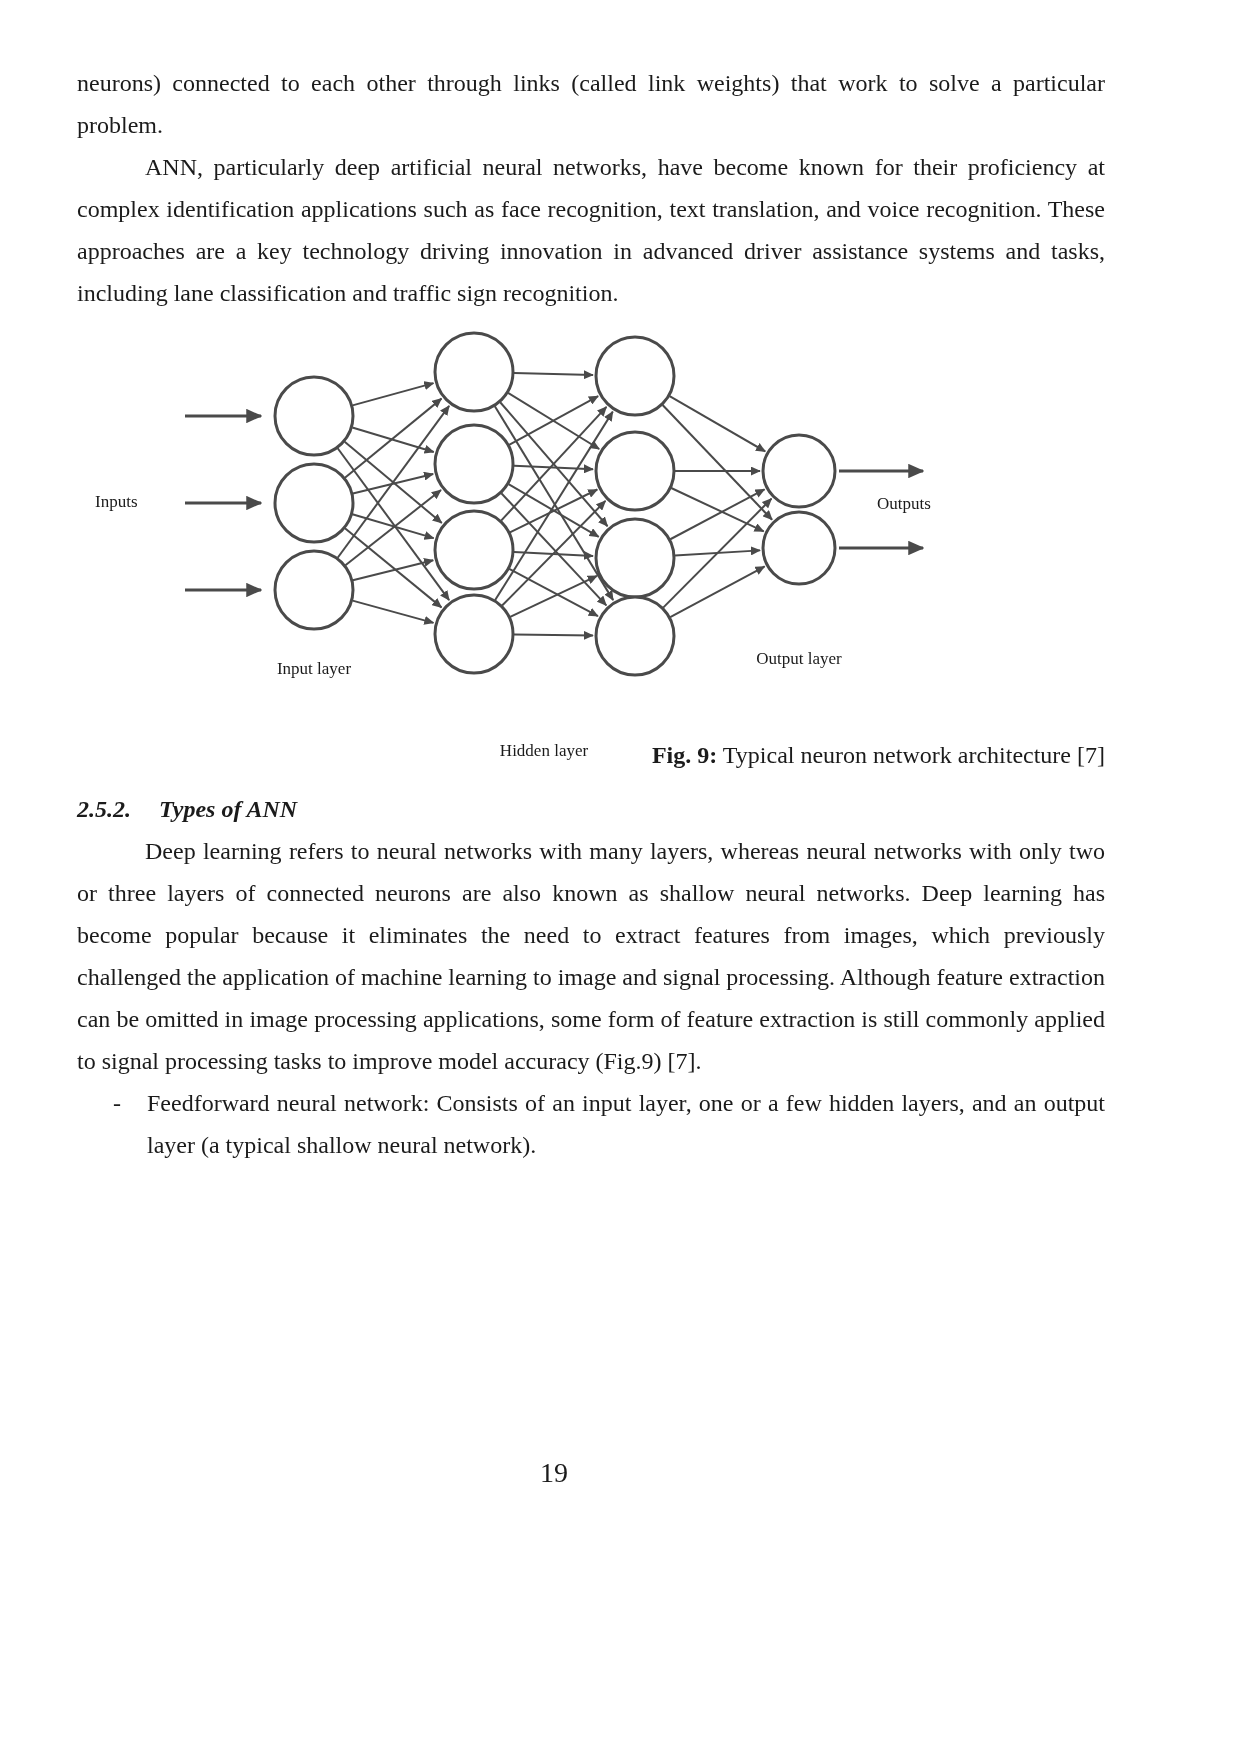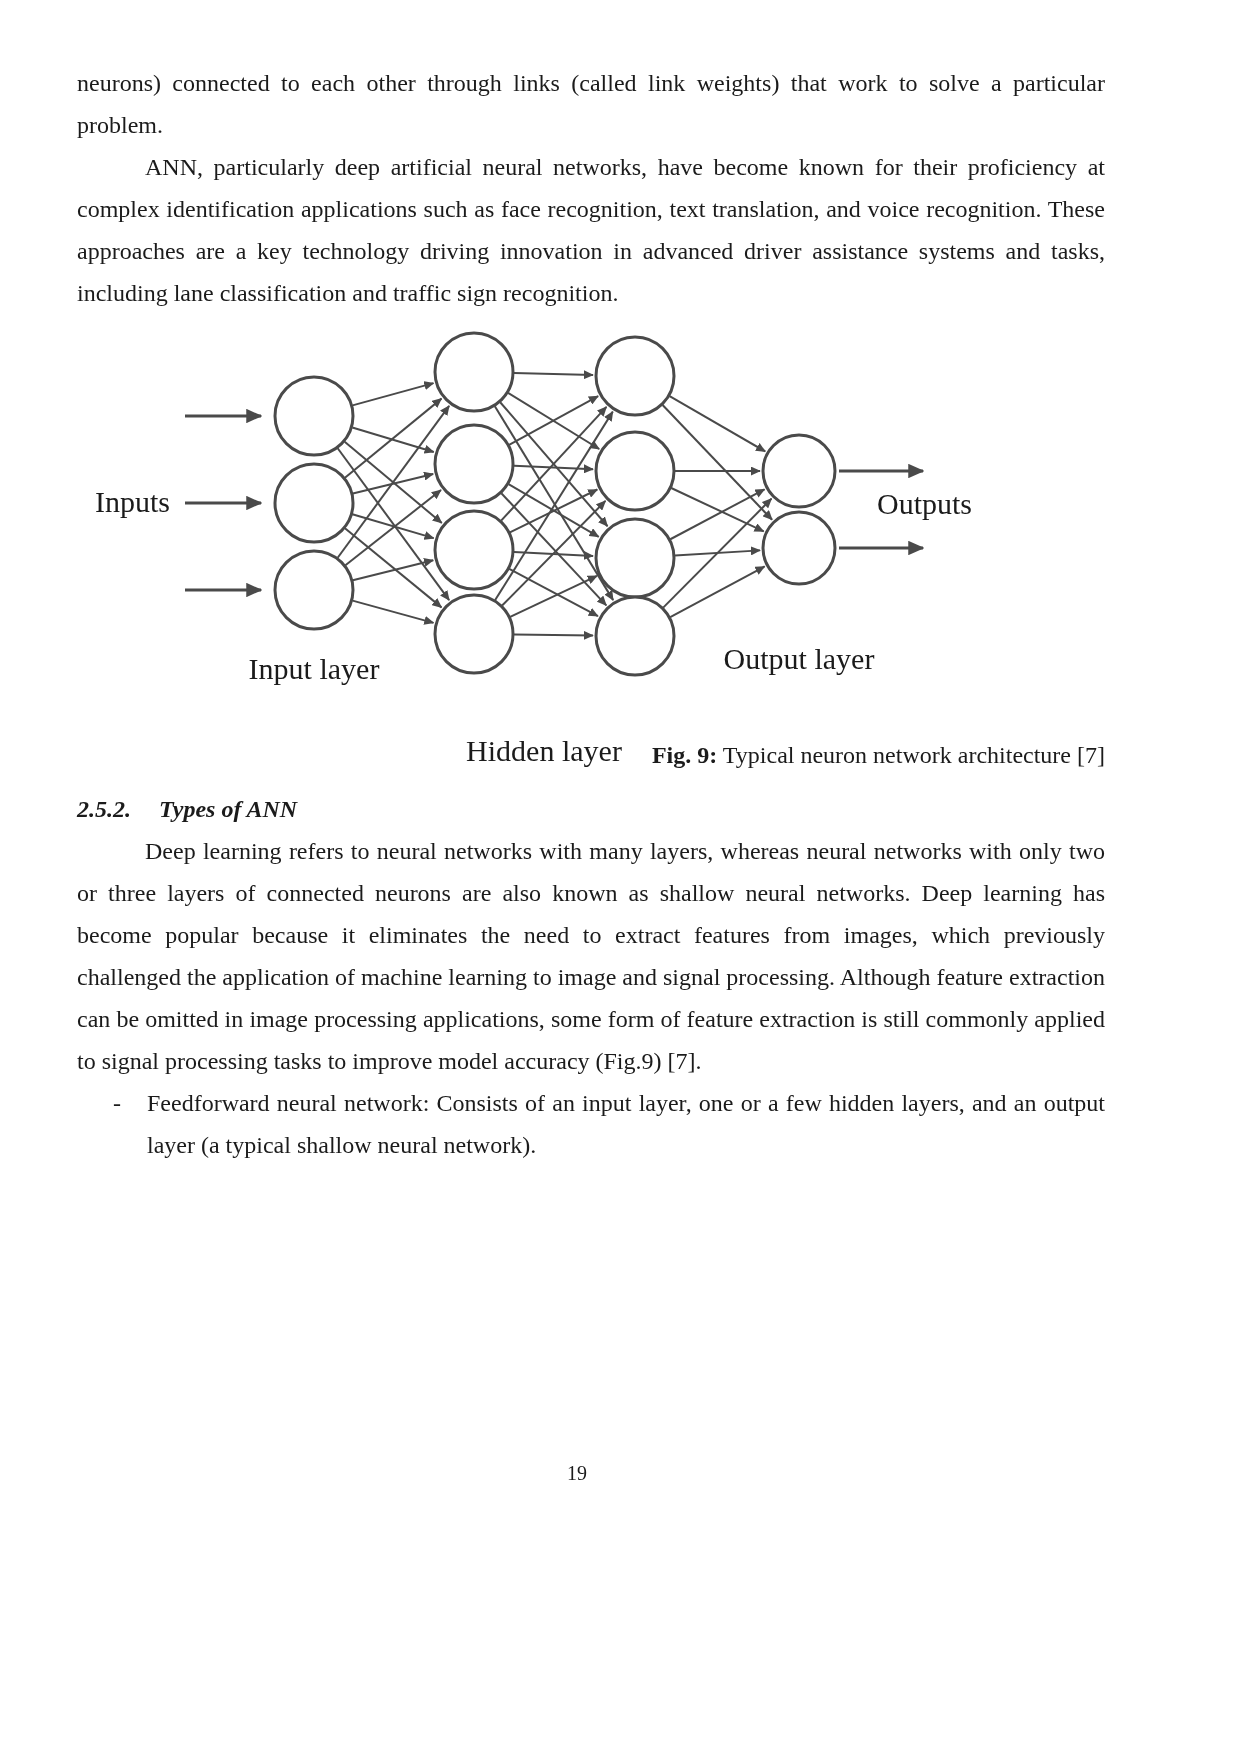--- a/index.html
+++ b/index.html
@@ -22,21 +22,21 @@
   }
   p.indent { text-indent:68px; }
   .figure { margin-top:12px; }
   .diagram {
     position:relative;
     width:970px; height:400px;
   }
   .diagram svg { position:absolute; left:0; top:0; }
   .diag-label {
     position:absolute;
-    font-size:30px;
+    font-size:17px;
     line-height:42px;
     white-space:nowrap;
     font-family:Liberation Serif, serif;
   }
   .diag-label.centered { text-align:center; white-space:normal; }
   .caption {
     text-align:right;
     font-size:24px;
     line-height:42px;
     margin-top:8px;
@@ -55,23 +55,22 @@
     font-size:24px;
     line-height:42px;
     text-align:justify;
   }
   .bullet-marker { position:absolute; left:36px; top:0; }
   .page-number {
     position:absolute;
     left:0; top:1452px;
     width:1108px;
     text-align:center;
-    font-size:20px;
+    font-size:28px;
     line-height:42px;
-    margin-left:23px;
   }
 </style>
 </head>
 <body>
 
 <div class="page">
 
   <p class="body-text">neurons) connected to each other through links (called link weights) that work to solve a particular problem.</p>
   <p class="body-text indent">ANN, particularly deep artificial neural networks, have become known for their proficiency at complex identification applications such as face recognition, text translation, and voice recognition. These approaches are a key technology driving innovation in advanced driver assistance systems and tasks, including lane classification and traffic sign recognition.</p>
 

